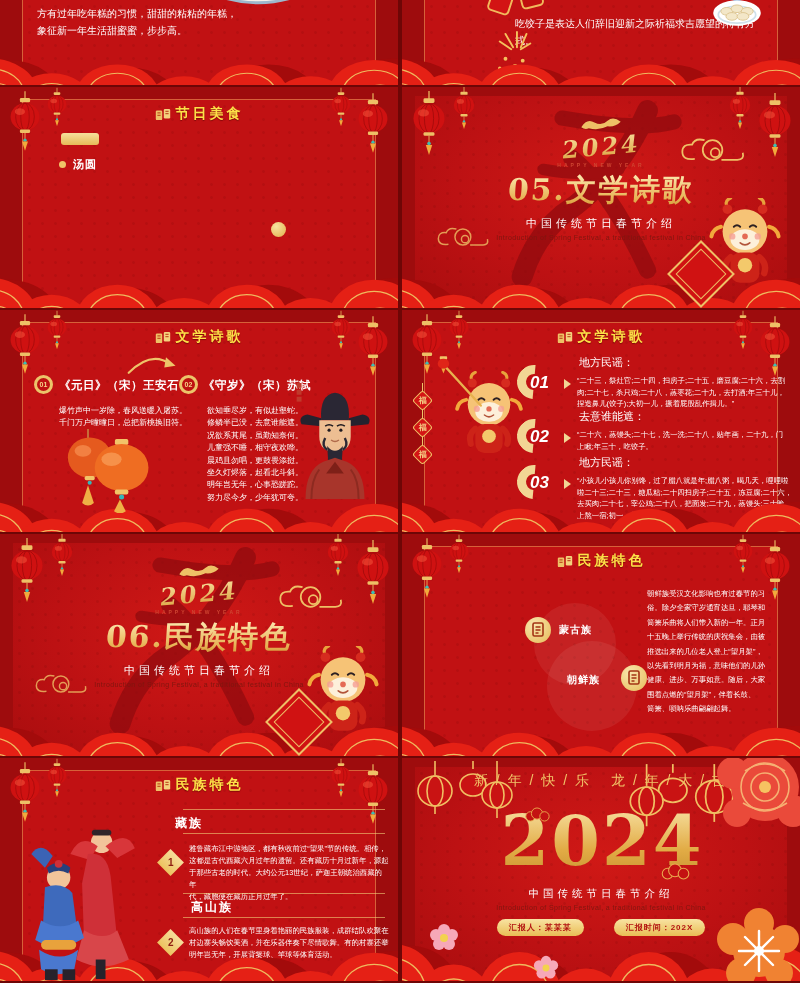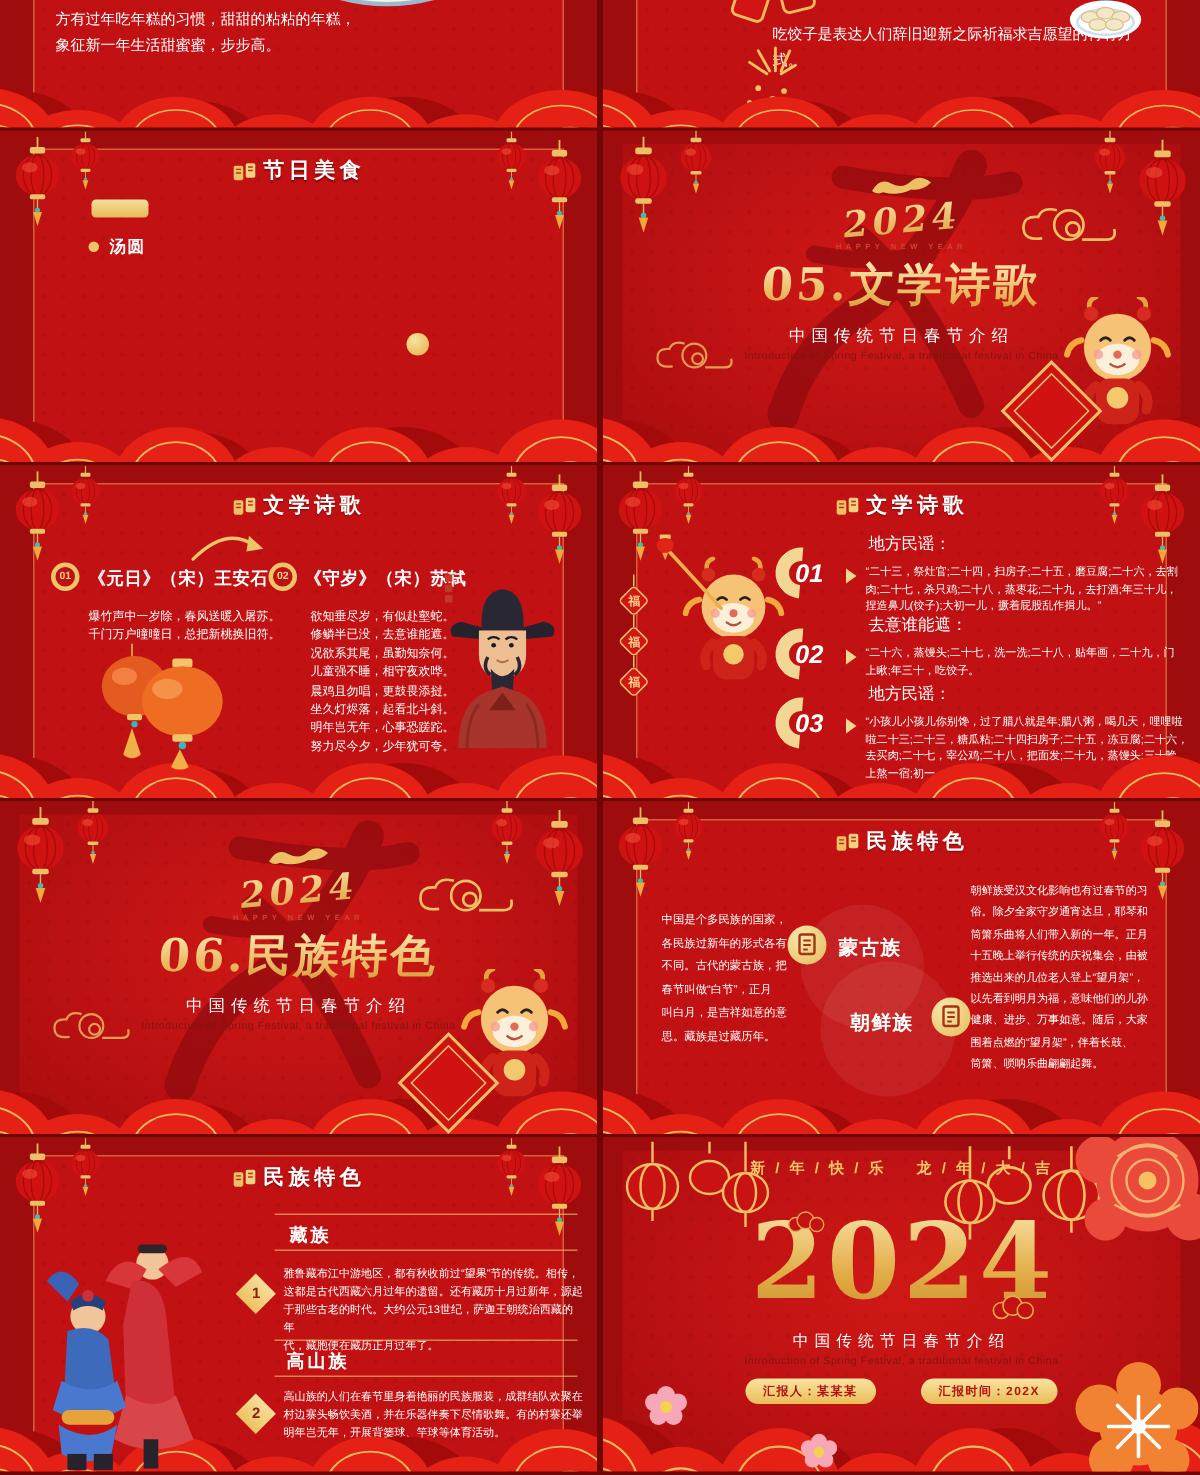--- a/index.html
+++ b/index.html
@@ -9,21 +9,21 @@
 .panel{position:absolute;left:22px;right:22px;top:12px;bottom:0;background:#c11113;border:1px solid rgba(240,196,104,.45);border-bottom:none}
 .panel::before{content:"";position:absolute;inset:0;background-image:radial-gradient(circle,rgba(60,0,0,.09) 1px,transparent 1.8px);background-size:13px 13px;pointer-events:none}
 .panel.cut{top:0;border-top:none}
 .panel.cover{left:13px;right:13px;top:9px;border:none;background:radial-gradient(ellipse at 50% 42%,#d01916 0%,#bd1113 55%,#a80d0e 100%)}
 .clouds{position:absolute;left:0;right:0;bottom:0;height:50px;z-index:4;pointer-events:none}
 .clouds svg,.deco svg,.lantern svg{width:100%;height:100%;display:block}
 .lantern{position:absolute;z-index:6}
 .deco{position:absolute}
 .hdr{position:absolute;top:5px;left:0;right:0;display:flex;align-items:center;justify-content:center;gap:5px;z-index:5}
 .hicon{width:16px;height:13px}
-.htitle{font-family:"DejaVu Serif",serif;font-weight:bold;font-size:14px;color:#ffffff;letter-spacing:3px;text-shadow:0 1px 1px rgba(90,0,0,.6)}
+.htitle{font-family:"DejaVu Serif",serif;font-weight:bold;font-size:14px;color:#fde047;letter-spacing:3px;text-shadow:0 1px 1px rgba(90,0,0,.6)}
 .ml{white-space:pre-line}
 
 .chip{position:absolute;background:linear-gradient(180deg,#f6e09c,#e6ba58);border-radius:3px}
 .bullet{position:absolute;width:7px;height:7px;border-radius:50%;background:#f0c468}
 .btxt{position:absolute;font-weight:bold;font-size:11px;color:#fff;letter-spacing:1px}
 .body8{position:absolute;font-size:10px;line-height:16.5px;color:#fff}
 .gdot{position:absolute;border-radius:50%;background:radial-gradient(circle at 35% 30%,#f8e3a0,#e2ae4a)}
 
 .wm{z-index:0;opacity:.85}
 .logo{position:absolute;left:0;right:0;display:flex;flex-direction:column;align-items:center;gap:1px;z-index:2}
@@ -46,31 +46,31 @@
 .btri{position:absolute;left:139px;top:14px;width:0;height:0;border-left:7px solid #f2d694;border-top:5px solid transparent;border-bottom:5px solid transparent}
 .bhead{position:absolute;left:154px;top:-10px;font-size:11px;font-weight:normal;color:#fff}
 .bbody{position:absolute;left:152px;top:10px;width:220px;font-size:7.4px;line-height:11.6px;color:#fff}
 .fus{position:absolute;left:-10px;top:60px;z-index:7;display:flex;flex-direction:column;align-items:center;gap:2px}
 .fr{width:1px;height:8px;background:#f0c468}
 .fu{width:15px;height:15px;background:#d41515;border:1px solid #f0c468;border-radius:3px;transform:rotate(45deg);display:grid;place-items:center}
 .fu span{transform:rotate(-45deg);font-size:8px;color:#f6d488;font-weight:bold}
 
 .tcir{position:absolute;border-radius:50%;background:rgba(255,235,220,.08)}
 .gcirc{position:absolute;width:26px;height:26px;border-radius:50%;background:radial-gradient(circle at 35% 30%,#f9e6ad,#e6ba58)}
-.glabel{position:absolute;font-size:13px;font-weight:bold;color:#fff;letter-spacing:1px}
+.glabel{position:absolute;font-size:10px;font-weight:bold;color:#fff;letter-spacing:1px}
 .para{position:absolute;color:#fff;font-size:7.5px}
 
 .hl{position:absolute;height:1px;background:rgba(242,206,120,.6)}
 .stitle{position:absolute;font-size:12px;font-weight:bold;color:#fff;letter-spacing:2px}
 .dia{position:absolute;width:19px;height:19px;background:linear-gradient(180deg,#f7dd9b,#ecc25f);transform:rotate(45deg);display:grid;place-items:center}
 .dia span{transform:rotate(-45deg);font-size:10px;font-weight:bold;color:#8d1d12}
 .sbody{position:absolute;color:#fff;font-size:7.4px;line-height:12px}
 
 .greet{position:absolute;left:0;right:0;top:5px;display:flex;justify-content:center;gap:20px;z-index:3}
-.greet span{color:#f0c468;font-weight:bold;font-size:10px;letter-spacing:2px}
+.greet span{color:#f0c468;font-weight:normal;font-size:14px;letter-spacing:2px}
 .yearwrap{position:absolute;left:0;right:0;top:32px;display:flex;justify-content:center;z-index:2}
 .digit{display:inline-block;position:relative;margin:0 1px;font-family:"DejaVu Serif",serif;font-weight:bold;font-size:70px;line-height:84px;background:linear-gradient(180deg,#f9e4a8 5%,#e2ac46 60%,#c68e2c);-webkit-background-clip:text;background-clip:text;color:transparent}
 .pills{position:absolute;left:0;right:0;top:152px;display:flex;justify-content:center;gap:30px;z-index:3}
 .pill{padding:3px 12px;border-radius:9px;background:linear-gradient(180deg,#f8e3a2,#e9bd55);color:#b21210;font-size:8px;font-weight:bold;letter-spacing:1px}
 </style>
 </head>
 <body>
 
 <div class="sl" style="left:0;top:0;width:398px;height:85px">
   <div class="panel cut">
@@ -959,26 +959,20 @@
           <svg viewBox="0 0 20 16">
             <rect x="1" y="3" width="8" height="12" rx="1.5" fill="#eec066"></rect>
             <rect x="11" y="1" width="8" height="12" rx="1.5" fill="#f4d27d"></rect>
             <path d="M3 6h4M3 9h4M13 4h4M13 7h4" stroke="#b5330f" stroke-width="1.2"></path>
           </svg>
         </span>
         <span class="htitle">民族特色</span>
       </div>
     <span class="tcir" style="left:109px;top:56px;width:82px;height:82px"></span>
     <span class="tcir" style="left:122px;top:94px;width:90px;height:90px"></span>
-    <div class="para ml" style="left:16px;top:58px;width:92px;line-height:15.5px;font-size:7.6px">中国是个多民族的国家，
-各民族过新年的形式各有
-不同。古代的蒙古族，把
-春节叫做“白节”，正月
-叫白月，是吉祥如意的意
-思。藏族是过藏历年。</div>
     <span class="gcirc" style="left:100px;top:70px">
         <span class="deco" style="position:absolute;inset:0">
           <svg viewBox="0 0 26 26">
             <rect x="8" y="6" width="10" height="13" rx="1.5" fill="none" stroke="#a33414" stroke-width="1.6"></rect>
             <path d="M10.5 10h5M10.5 13h5M10.5 16h3" stroke="#a33414" stroke-width="1.3"></path>
           </svg>
         </span>
       </span>
     <div class="glabel" style="left:134px;top:76px">蒙古族</div>
     <div class="glabel" style="left:142px;top:126px">朝鲜族</div>
@@ -1118,21 +1112,21 @@
           <path d="M20 40 Q30 26 42 42 L34 54 Z" fill="#3b63b5"></path>
           <path d="M34 74 Q52 68 62 80 L66 110 Q48 122 32 112 Z" fill="#3e6abc"></path>
           <path d="M30 108 q20 12 38 0 l6 18 q-26 16 -50 2z" fill="#4a78cf"></path>
           <rect x="30" y="128" width="36" height="10" rx="5" fill="#e8a23c"></rect>
           <path d="M28 138 q22 14 40 0 l-4 20 q-16 10 -34 0z" fill="#4a78cf"></path>
           <rect x="34" y="158" width="13" height="11" fill="#27222b"></rect>
           <rect x="52" y="158" width="13" height="11" fill="#27222b"></rect>
         </svg>
       </span>
     <span class="hl" style="left:160px;top:38px;width:202px"></span>
-    <div class="stitle" style="left:170px;top:44px">藏族</div>
+    <div class="stitle" style="left:152px;top:44px">藏族</div>
     <span class="hl" style="left:160px;top:62px;width:202px"></span>
     <span class="dia" style="left:138px;top:82px">
         <span>1</span>
       </span>
     <div class="sbody ml" style="left:166px;top:72px;width:200px">雅鲁藏布江中游地区，都有秋收前过“望果”节的传统。相传，
 这都是古代西藏六月过年的遗留。还有藏历十月过新年，源起
 于那些古老的时代。大约公元13世纪，萨迦王朝统治西藏的年
 代，藏胞便在藏历正月过年了。</div>
     <span class="hl" style="left:160px;top:122px;width:202px"></span>
     <div class="stitle" style="left:168px;top:128px">高山族</div>

